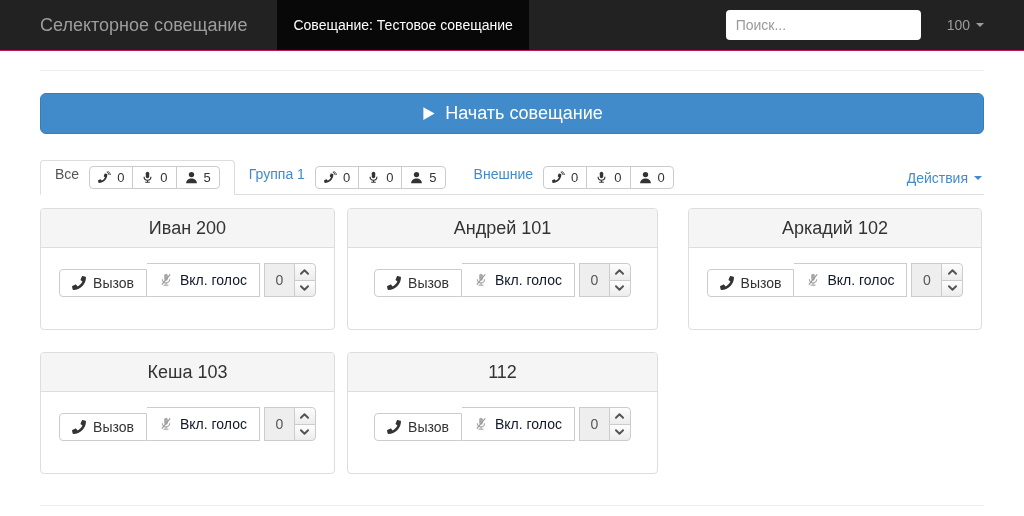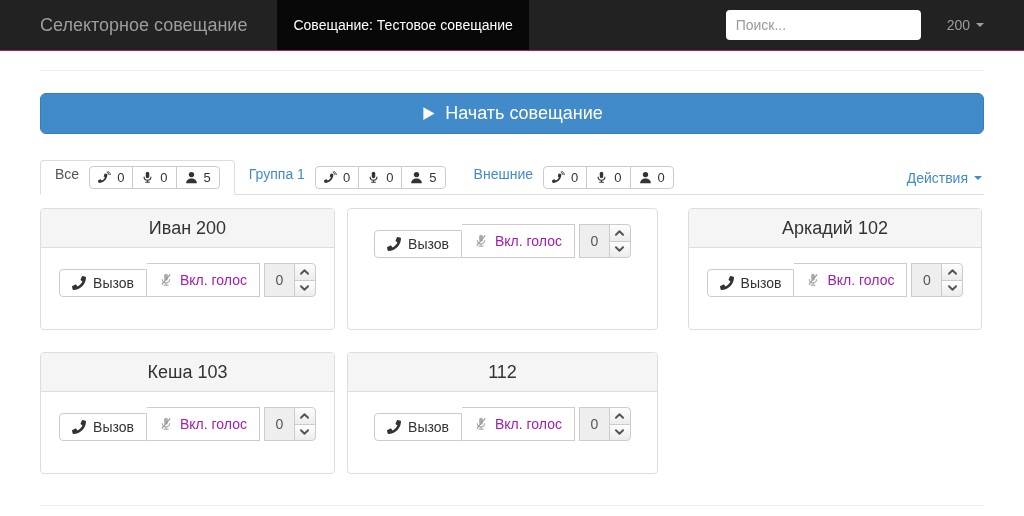--- a/index.html
+++ b/index.html
@@ -53,42 +53,42 @@
   .card.c2 { width: 311px; margin-left: 12px; }
   .card.c3 { width: 294px; margin-left: 30px; }
   .card-header { background: #f5f5f5; border-bottom: 1px solid #ddd; border-radius: 3px 3px 0 0;
     text-align: center; font-size: 18px; color: #333; padding: 8px 15px; line-height: 22px; }
   .card-body { padding: 15px 15px 32px 15px; text-align: center; }
   .ctrl-group { display: inline-flex; align-items: stretch; height: 34px; }
   .btn { display: inline-flex; align-items: center; gap: 7px; padding: 6px 12px; background: #fff;
     border: 1px solid #ccc; font-size: 14px; font-family: "Liberation Sans", sans-serif;
     color: #333; cursor: pointer; line-height: 20px; }
   .btn.call { border-radius: 4px 0 0 4px; margin-top: 6px; }
-  .btn.voice { border-left: none; color: #a21caf; border-radius: 0; }
+  .btn.voice { border-left: none; color: #0f172a; border-radius: 0; }
   .num-box { width: 31px; margin-left: 4px; background: #eee; border: 1px solid #ccc;
     display: inline-flex; align-items: center; justify-content: center; color: #555; font-size: 14px; cursor: text; }
   .spin-col { display: inline-flex; flex-direction: column; width: 22px; margin-left: -1px; }
   .spin { flex: 1; background: linear-gradient(#fdfdfd, #ececec); border: 1px solid #ccc; cursor: pointer;
     display: flex; align-items: center; justify-content: center; padding: 0; }
   .spin.up { border-radius: 0 4px 0 0; }
   .spin.down { border-radius: 0 0 4px 0; margin-top: -1px; }
   .icon { display: block; flex: none; }
 </style>
 </head>
 <body>
 
 <nav class="navbar">
   <div class="nav-inner">
     <span class="brand">Селекторное совещание</span>
     <div class="nav-active">
       <span>Совещание: Тестовое совещание</span>
     </div>
     <input class="nav-search" type="text" placeholder="Поиск..." style="">
     <div class="nav-account">
-      <span>200</span>
+      <span>100</span>
       <span class="caret"></span>
     </div>
   </div>
 </nav>
 
 <main class="main">
   <hr class="rule rule-top">
 
   <button class="start-btn">
     <svg class="icon" width="15" height="15" viewBox="0 0 16 16">
@@ -236,20 +236,21 @@
                   <svg class="icon" width="11" height="8" viewBox="0 0 12 9">
                     <path d="M2 2.5l4 4 4-4" fill="none" stroke="#555" stroke-width="2.2" stroke-linecap="round" stroke-linejoin="round"></path>
                   </svg>
                 </button>
             </span>
           </span>
         </div>
       </div>
 
       <div class="card c2">
+        <div class="card-header">Андрей 101</div>
         <div class="card-body">
           <span class="ctrl-group">
             <button class="btn call">
               <svg class="icon" width="14" height="14" viewBox="0 0 512 512">
                   <path fill="#333" d="M493.4 24.6l-104-24c-11.3-2.6-22.9 3.3-27.5 13.9l-48 112c-4.2 9.8-1.4 21.3 6.9 28l60.6 49.6c-36 76.7-98.9 140.5-177.2 177.2l-49.6-60.6c-6.8-8.3-18.2-11.1-28-6.9l-112 48C3.9 366.5-2 378.1.6 389.4l24 104C27.1 504.2 36.7 512 48 512c256.1 0 464-207.5 464-464 0-11.2-7.7-20.9-18.6-23.4z"></path>
                 </svg>
               <span>Вызов</span>
             </button>
             <button class="btn voice">
               <svg class="icon" width="14" height="14" viewBox="0 0 16 16">

